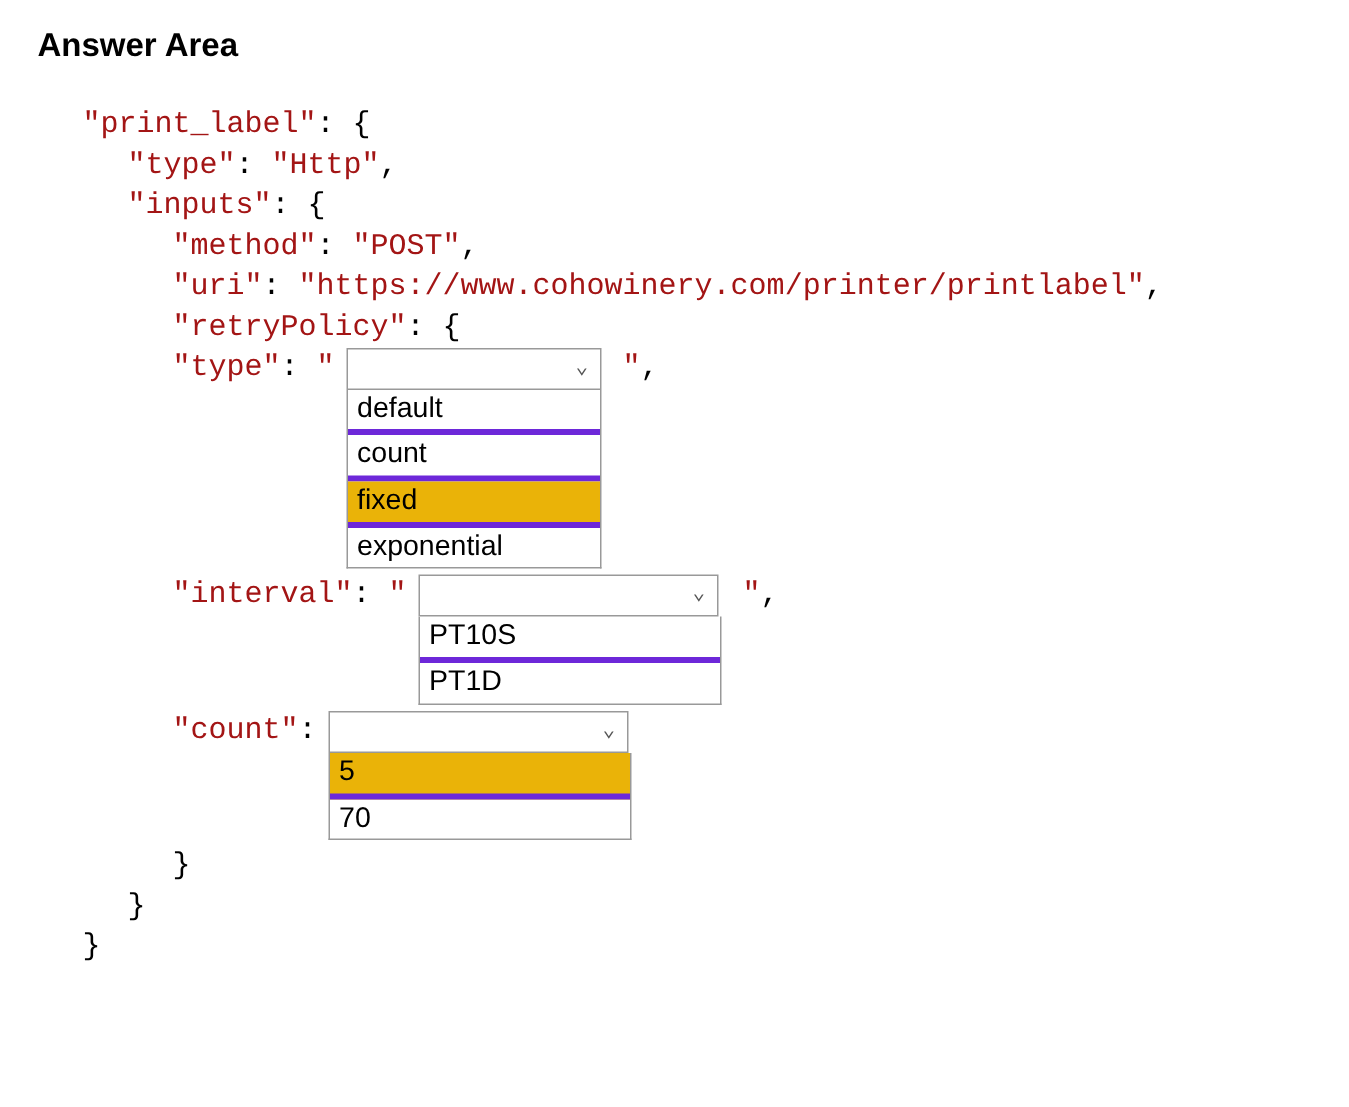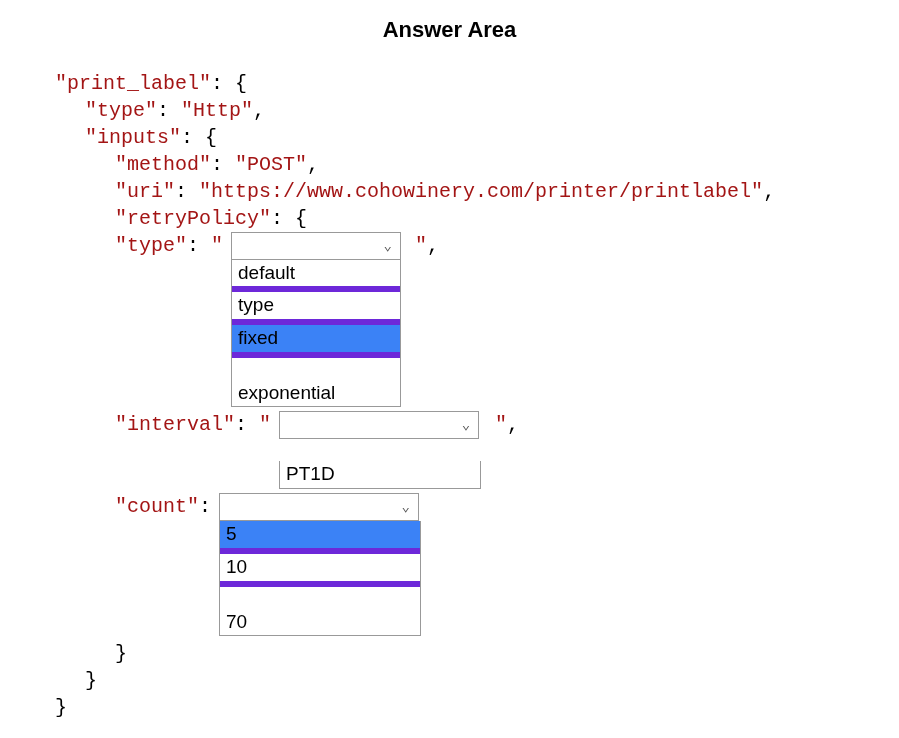--- a/index.html
+++ b/index.html
@@ -10,21 +10,20 @@
       background: #fff;
       color: #000;
       line-height: 1.35;
     }
     .heading {
       font-family: Arial, sans-serif;
       font-weight: bold;
       font-size: 22px;
       color: #000;
       margin-bottom: 25px;
-      text-align: center;
     }
     .key { color: #a31515; }
     .str { color: #a31515; }
     .brace, .punct, .colon { color: #000; }
     .inline-group {
       display: inline-block;
       vertical-align: top;
     }
     .dropdown-wrap {
       display: inline-block;
@@ -48,29 +47,29 @@
       transform: translateY(-50%);
       font-size: 14px;
       color: #555;
     }
     .options {
       border: 1px solid #999;
       border-top: none;
       background: #fff;
     }
     .option {
-      border-bottom: 6px solid #6d28d9;
+      border-bottom: 4px solid #6d28d9;
       padding: 1px 6px;
       font-family: Arial, sans-serif;
       font-size: 19px;
       line-height: 1.3;
       box-sizing: border-box;
     }
-    .option:last-child { border-bottom: none; margin-top: 22px; }
-    .option.selected { background: #3b82f6; }
+    .option:last-child { border-bottom: none; }
+    .option.selected { background: #eab308; }
     .row {
       display: flex;
       align-items: flex-start;
     }
     .indent1 { padding-left: 30px; }
     .indent2 { padding-left: 60px; }
     .indent3 { padding-left: 90px; }
     .line { min-height: 27px; }
     .after-dd {
       display: inline-block;
@@ -101,54 +100,54 @@
   <div class="row indent3 block">
     <div class="inline-group">
       <span class="key">"type"</span><span class="punct">: </span><span class="str">"</span>
     </div>
     <div class="dropdown-wrap">
       <div class="dd-box">
         <span class="chevron">⌄</span>
       </div>
       <div class="options">
         <div class="option">default</div>
-        <div class="option">type</div>
+        <div class="option">count</div>
         <div class="option selected">fixed</div>
         <div class="option">exponential</div>
       </div>
     </div>
     <div class="after-dd"><span class="str">"</span><span class="punct">,</span></div>
   </div>
 
   <div class="row indent3 block">
     <div class="inline-group">
       <span class="key">"interval"</span><span class="punct">: </span><span class="str">"</span>
     </div>
     <div class="dropdown-wrap">
       <div class="dd-box dd-box-wide">
         <span class="chevron">⌄</span>
       </div>
       <div class="options" style="width:200px">
+        <div class="option">PT10S</div>
         <div class="option">PT1D</div>
       </div>
     </div>
     <div class="after-dd"><span class="str">"</span><span class="punct">,</span></div>
   </div>
 
   <div class="row indent3 block">
     <div class="inline-group">
       <span class="key">"count"</span><span class="punct">:</span>
     </div>
     <div class="dropdown-wrap">
       <div class="dd-box dd-box-wide">
         <span class="chevron">⌄</span>
       </div>
       <div class="options" style="width:200px">
         <div class="option selected">5</div>
-        <div class="option">10</div>
         <div class="option">70</div>
       </div>
     </div>
   </div>
 
   <div class="line indent3"><span class="punct">}</span></div>
   <div class="line indent2"><span class="punct">}</span></div>
   <div class="line indent1"><span class="punct">}</span></div>
 
 </div>

